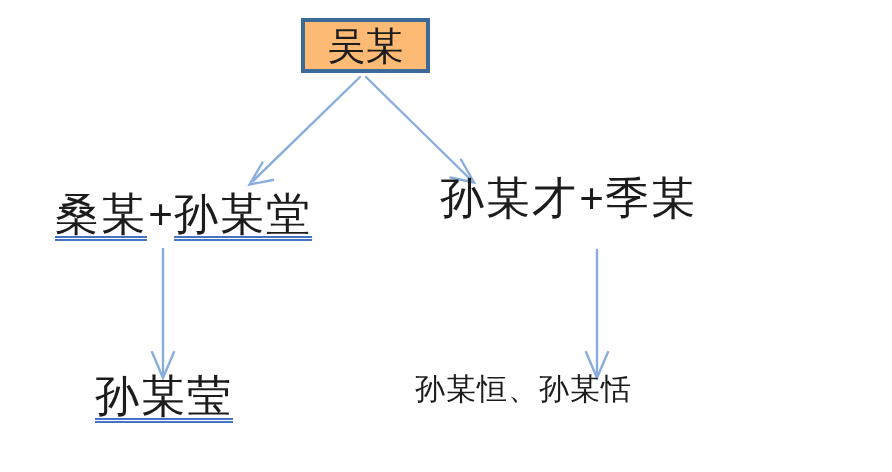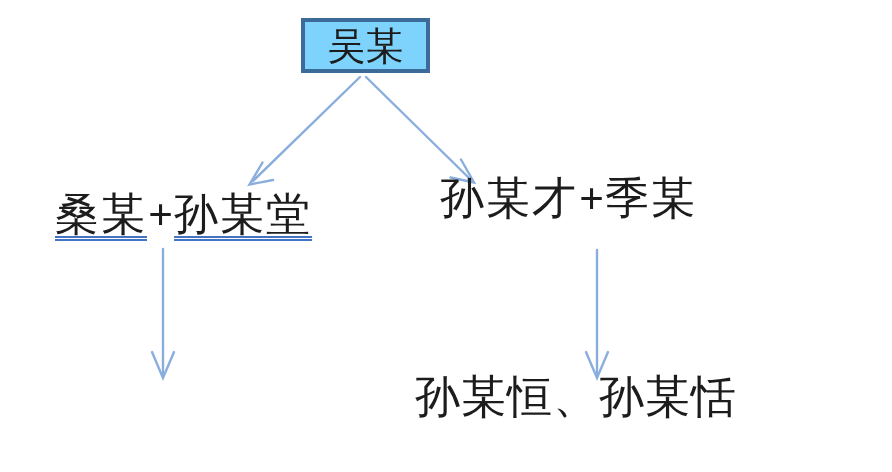--- a/index.html
+++ b/index.html
@@ -21,33 +21,33 @@
     left: 301px;
     top: 18px;
     width: 121px;
     height: 47px;
     border: 4px solid #3d6b99;
     display: flex;
     align-items: center;
     justify-content: center;
     font-size: 38px;
     line-height: 1;
-    background: #7dd3fc;
+    background: #fdba74;
   }
   .node {
     position: absolute;
     font-size: 44px;
     line-height: 1.15;
     letter-spacing: 2px;
     white-space: nowrap;
   }
   .couple-left  { left: 55px;  top: 190px; }
   .couple-right { left: 440px; top: 174px; }
   .child-left   { left: 95px;  top: 372px; }
-  .child-right  { left: 415px; top: 372px; font-size: 45px; letter-spacing: 1px; }
+  .child-right  { left: 415px; top: 372px; font-size: 30px; letter-spacing: 1px; }
   .u {
     text-decoration-line: underline;
     text-decoration-style: double;
     text-decoration-color: #4472c4;
     text-decoration-thickness: 2px;
     text-underline-offset: 7px;
   }
   .plus {
     font-weight: bold;
     letter-spacing: 0;
@@ -97,18 +97,21 @@
   </div>
 
   <div class="node couple-left">
     <span class="u">桑某</span><span class="plus">+</span><span class="u">孙某堂</span>
   </div>
 
   <div class="node couple-right">
     <span>孙某才</span><span class="plus">+</span><span>季某</span>
   </div>
 
+  <div class="node child-left">
+    <span class="u">孙某莹</span>
+  </div>
 
   <div class="node child-right">
     <span>孙某恒、孙某恬</span>
   </div>
 
 </div>
 
 </body></html>

